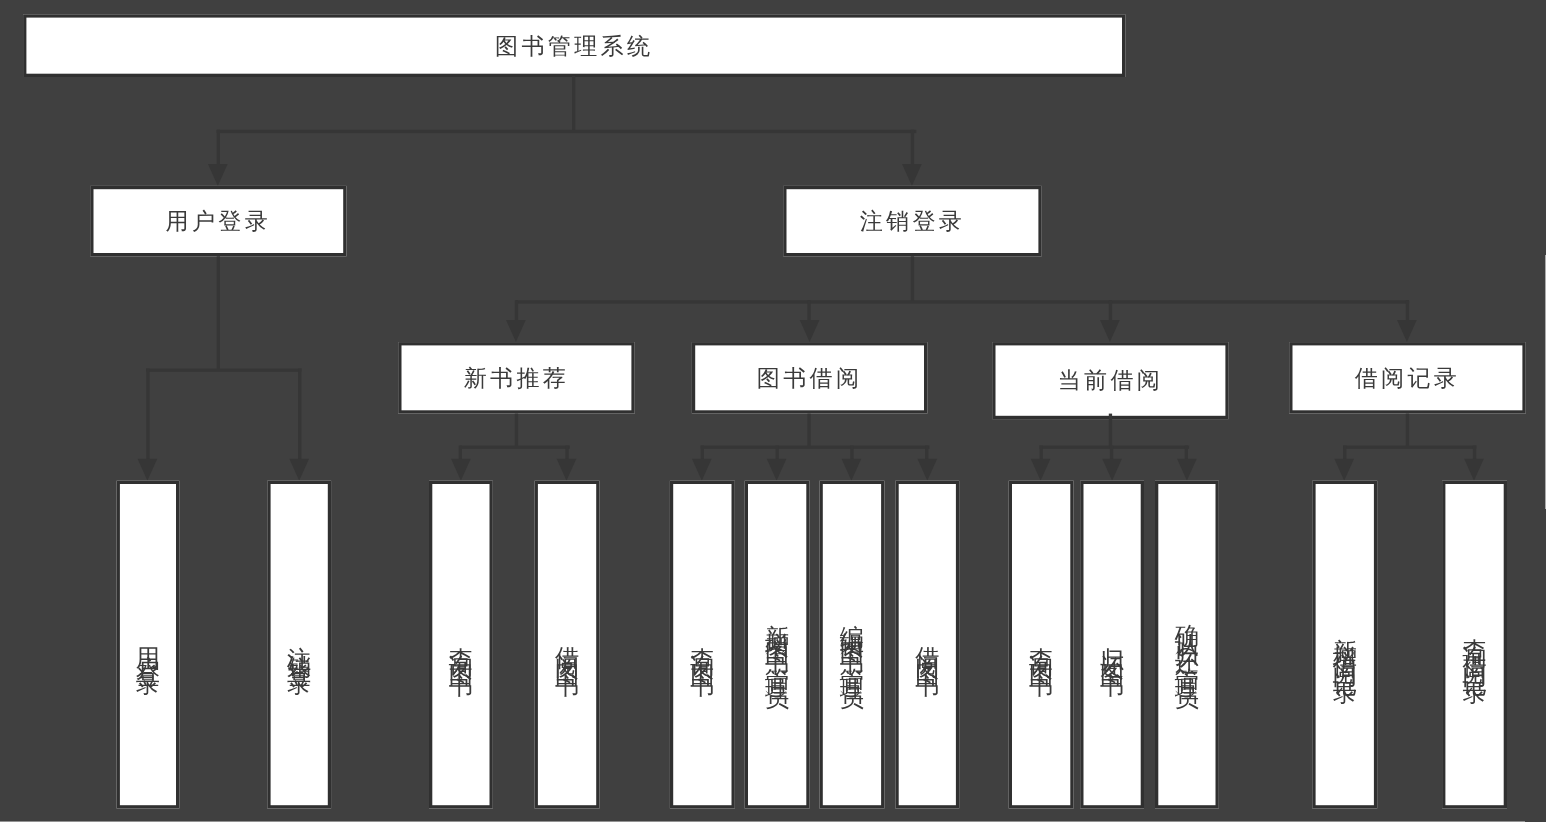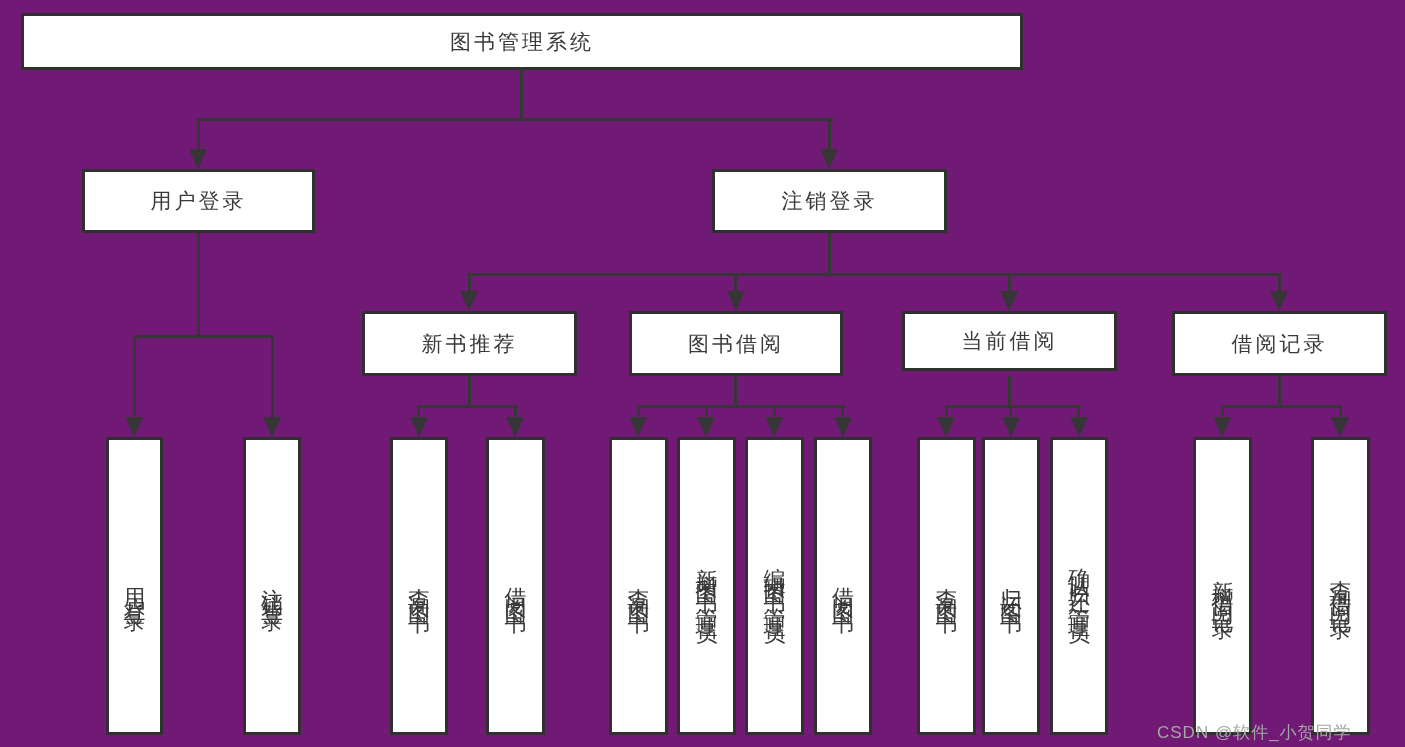--- a/index.html
+++ b/index.html
@@ -1,17 +1,17 @@
 <!DOCTYPE html>
 <html><head>
 <meta charset="utf-8">
 <style>
   html,body{margin:0;padding:0;background:#ffffff;}
   #canvas{
-    position:relative;width:1405px;height:747px;background:#701a75;
+    position:relative;width:1405px;height:747px;background:#404040;
     font-family:"Liberation Sans",sans-serif;overflow:hidden;
   }
   .box{
     position:absolute;box-sizing:border-box;background:#ffffff;
     border:3px solid #303030;color:#3a3a3a;
     display:flex;align-items:center;justify-content:center;
     font-size:21px;letter-spacing:3px;white-space:nowrap;
   }
   .vbox{
     writing-mode:vertical-rl;
@@ -59,21 +59,21 @@
   <div class="ln" style="left:734px;top:273px;width:3px;height:24px;"></div>
   <div class="ln" style="left:1008px;top:273px;width:3px;height:24px;"></div>
   <div class="ln" style="left:1278px;top:273px;width:3px;height:24px;"></div>
   <div class="ah" style="left:460px;top:291px;"></div>
   <div class="ah" style="left:727px;top:291px;"></div>
   <div class="ah" style="left:1000px;top:291px;"></div>
   <div class="ah" style="left:1270px;top:291px;"></div>
 
   <div class="box" style="left:629px;top:311px;width:214px;height:65px;">图书借阅</div>
   <div class="box" style="left:362px;top:311px;width:215px;height:65px;">新书推荐</div>
-  <div class="box" style="left:902px;top:311px;width:215px;height:60px;">当前借阅</div>
+  <div class="box" style="left:902px;top:311px;width:215px;height:70px;">当前借阅</div>
   <div class="box" style="left:1172px;top:311px;width:215px;height:65px;">借阅记录</div>
 
   <div class="ln" style="left:468px;top:376px;width:3px;height:31px;"></div>
   <div class="ln" style="left:418px;top:405px;width:100px;height:3px;"></div>
   <div class="ln" style="left:417px;top:405px;width:3px;height:16px;"></div>
   <div class="ln" style="left:514px;top:405px;width:3px;height:16px;"></div>
   <div class="ah" style="left:410px;top:417px;"></div>
   <div class="ah" style="left:506px;top:417px;"></div>
 
   <div class="ln" style="left:734px;top:376px;width:3px;height:31px;"></div>
@@ -114,15 +114,14 @@
   <div class="box vbox" style="left:745px;top:437px;width:59px;height:298px;">编辑图书（管理员）</div>
   <div class="box vbox" style="left:814px;top:437px;width:58px;height:298px;">借阅图书</div>
 
   <div class="box vbox" style="left:917px;top:437px;width:59px;height:298px;">查询图书</div>
   <div class="box vbox" style="left:982px;top:437px;width:58px;height:298px;">归还图书</div>
   <div class="box vbox" style="left:1050px;top:437px;width:58px;height:298px;">确认归还（管理员）</div>
 
   <div class="box vbox" style="left:1193px;top:437px;width:59px;height:298px;">新增借阅记录</div>
   <div class="box vbox" style="left:1311px;top:437px;width:59px;height:298px;">查询借阅记录</div>
 
-  <div class="watermark">CSDN @软件_小贺同学</div>
 
 </div>
 
 </body></html>

